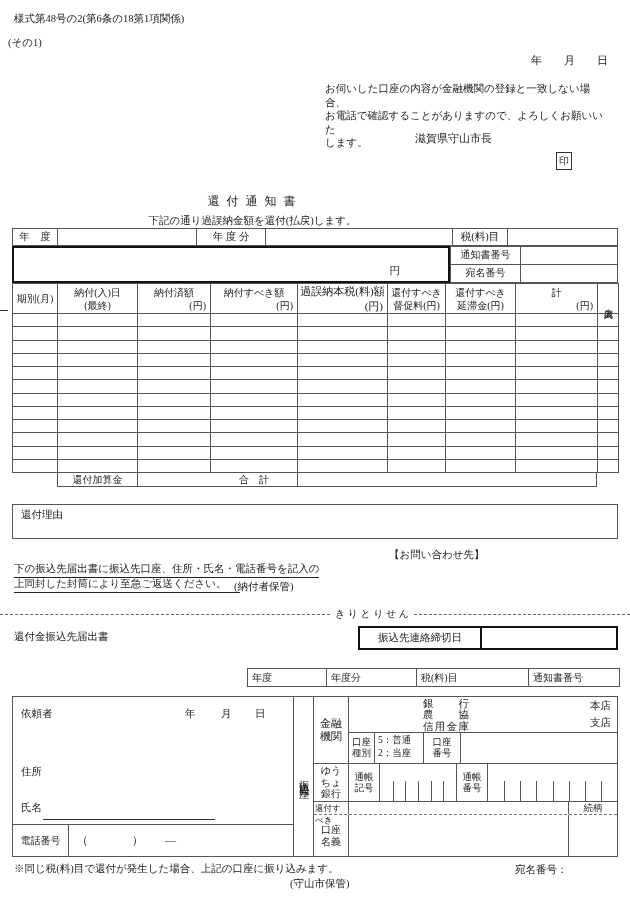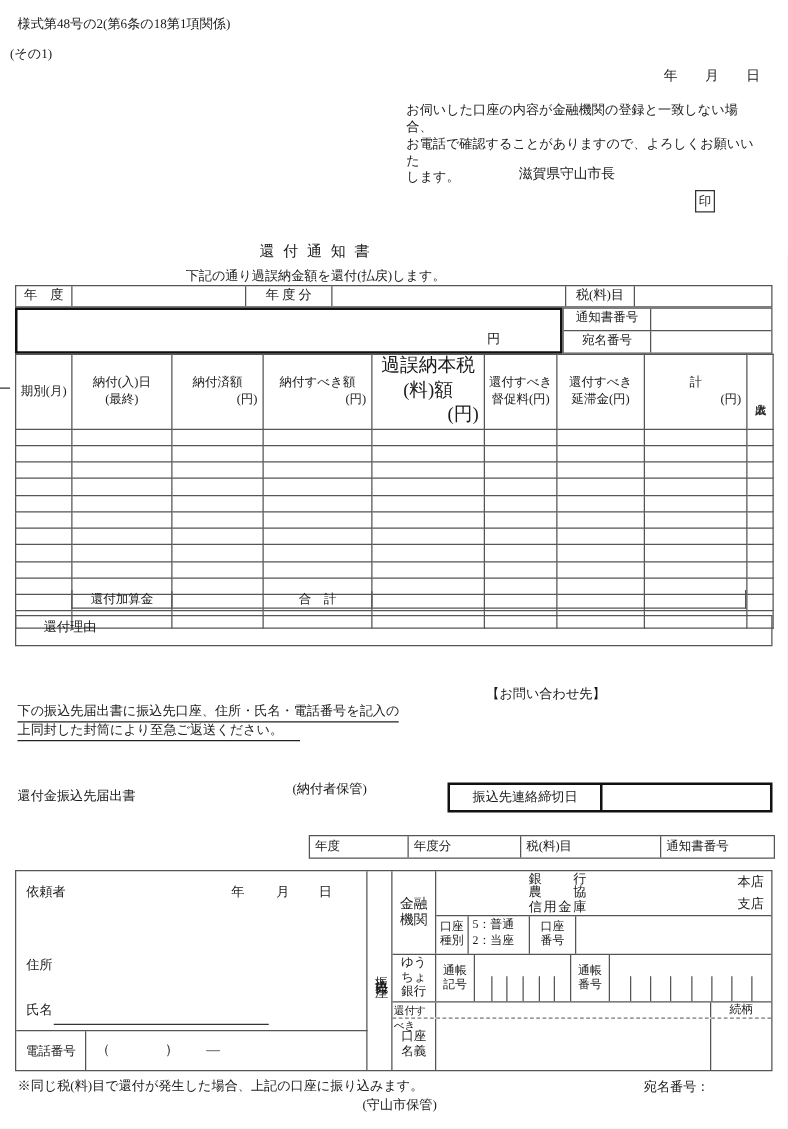--- a/index.html
+++ b/index.html
@@ -110,21 +110,21 @@
             <span class="hl">(最終)</span>
           </th>
       <th>
             <span class="hl">納付済額</span>
             <span class="hr">(円)</span>
           </th>
       <th>
             <span class="hl">納付すべき額</span>
             <span class="hr">(円)</span>
           </th>
-      <th style="font-size:15px;">
+      <th style="font-size:11px;">
             <span class="hl">過誤納本税(料)額</span>
             <span class="hr">(円)</span>
           </th>
       <th>
             <span class="hl">還付すべき</span>
             <span class="hl">督促料(円)</span>
           </th>
       <th>
             <span class="hl">還付すべき</span>
             <span class="hl">延滞金(円)</span>
@@ -273,29 +273,34 @@
   <div class="abs flex" style="left:57px; top:472px; width:540px; height:15px; border:1px solid #555; border-top:none; line-height:13px;align-items:flex-end;">
     <div class="br ctr f10" style="width:80px;">還付加算金</div>
     <div class="br" style="width:73px;"></div>
     <div class="br ctr f10" style="width:87px;">合　計</div>
     <div class="br" style="width:90px;"></div>
     <div class="br" style="width:58px;"></div>
     <div class="br" style="width:70px;"></div>
     <div style="flex:1;"></div>
   </div>
 
-  <div class="abs bd" style="left:12px; top:492px; width:606px; height:25px; line-height:19px; padding-left:22px;">
+  <div class="abs bd" style="left:12px; top:504px; width:606px; height:35px; line-height:19px; padding-left:8px;">
     <span>還付理由</span>
   </div>
 
   <div class="t" style="left:389px; top:548px;">【お問い合わせ先】</div>
   <div class="t" style="left:14px; top:562px;"><span class="underline-text">下の振込先届出書に振込先口座、住所・氏名・電話番号を記入の</span></div>
   <div class="t" style="left:14px; top:577px;"><span class="underline-text" style="padding-right:14px;">上同封した封筒により至急ご返送ください。</span></div>
-  <div class="t" style="left:234px; top:624px;text-align:right;">(納付者保管)</div>
-
+  <div class="t" style="left:234px; top:580px;text-align:right;">(納付者保管)</div>
+
+  <div class="dash-row">
+    <div class="dash-seg" style="width:330px;"></div>
+    <div class="f10" style="padding:0 5px;">き り と り せ ん</div>
+    <div class="dash-seg" style="flex:1;"></div>
+  </div>
 
   <div class="t" style="left:14px; top:630px;">還付金振込先届出書</div>
   <div class="abs flex" style="left:358px; top:626px; width:260px; height:24px; border:2px solid #111;">
     <div class="fc" style="width:122px; border-right:2px solid #111;">振込先連絡締切日</div>
     <div style="flex:1;"></div>
   </div>
 
   <div class="abs flex bd f10" style="left:247px; top:668px; width:373px; height:19px; line-height:17px;">
     <div class="br" style="width:79px; padding-left:4px;">年度</div>
     <div class="br" style="width:90px; padding-left:4px;">年度分</div>

